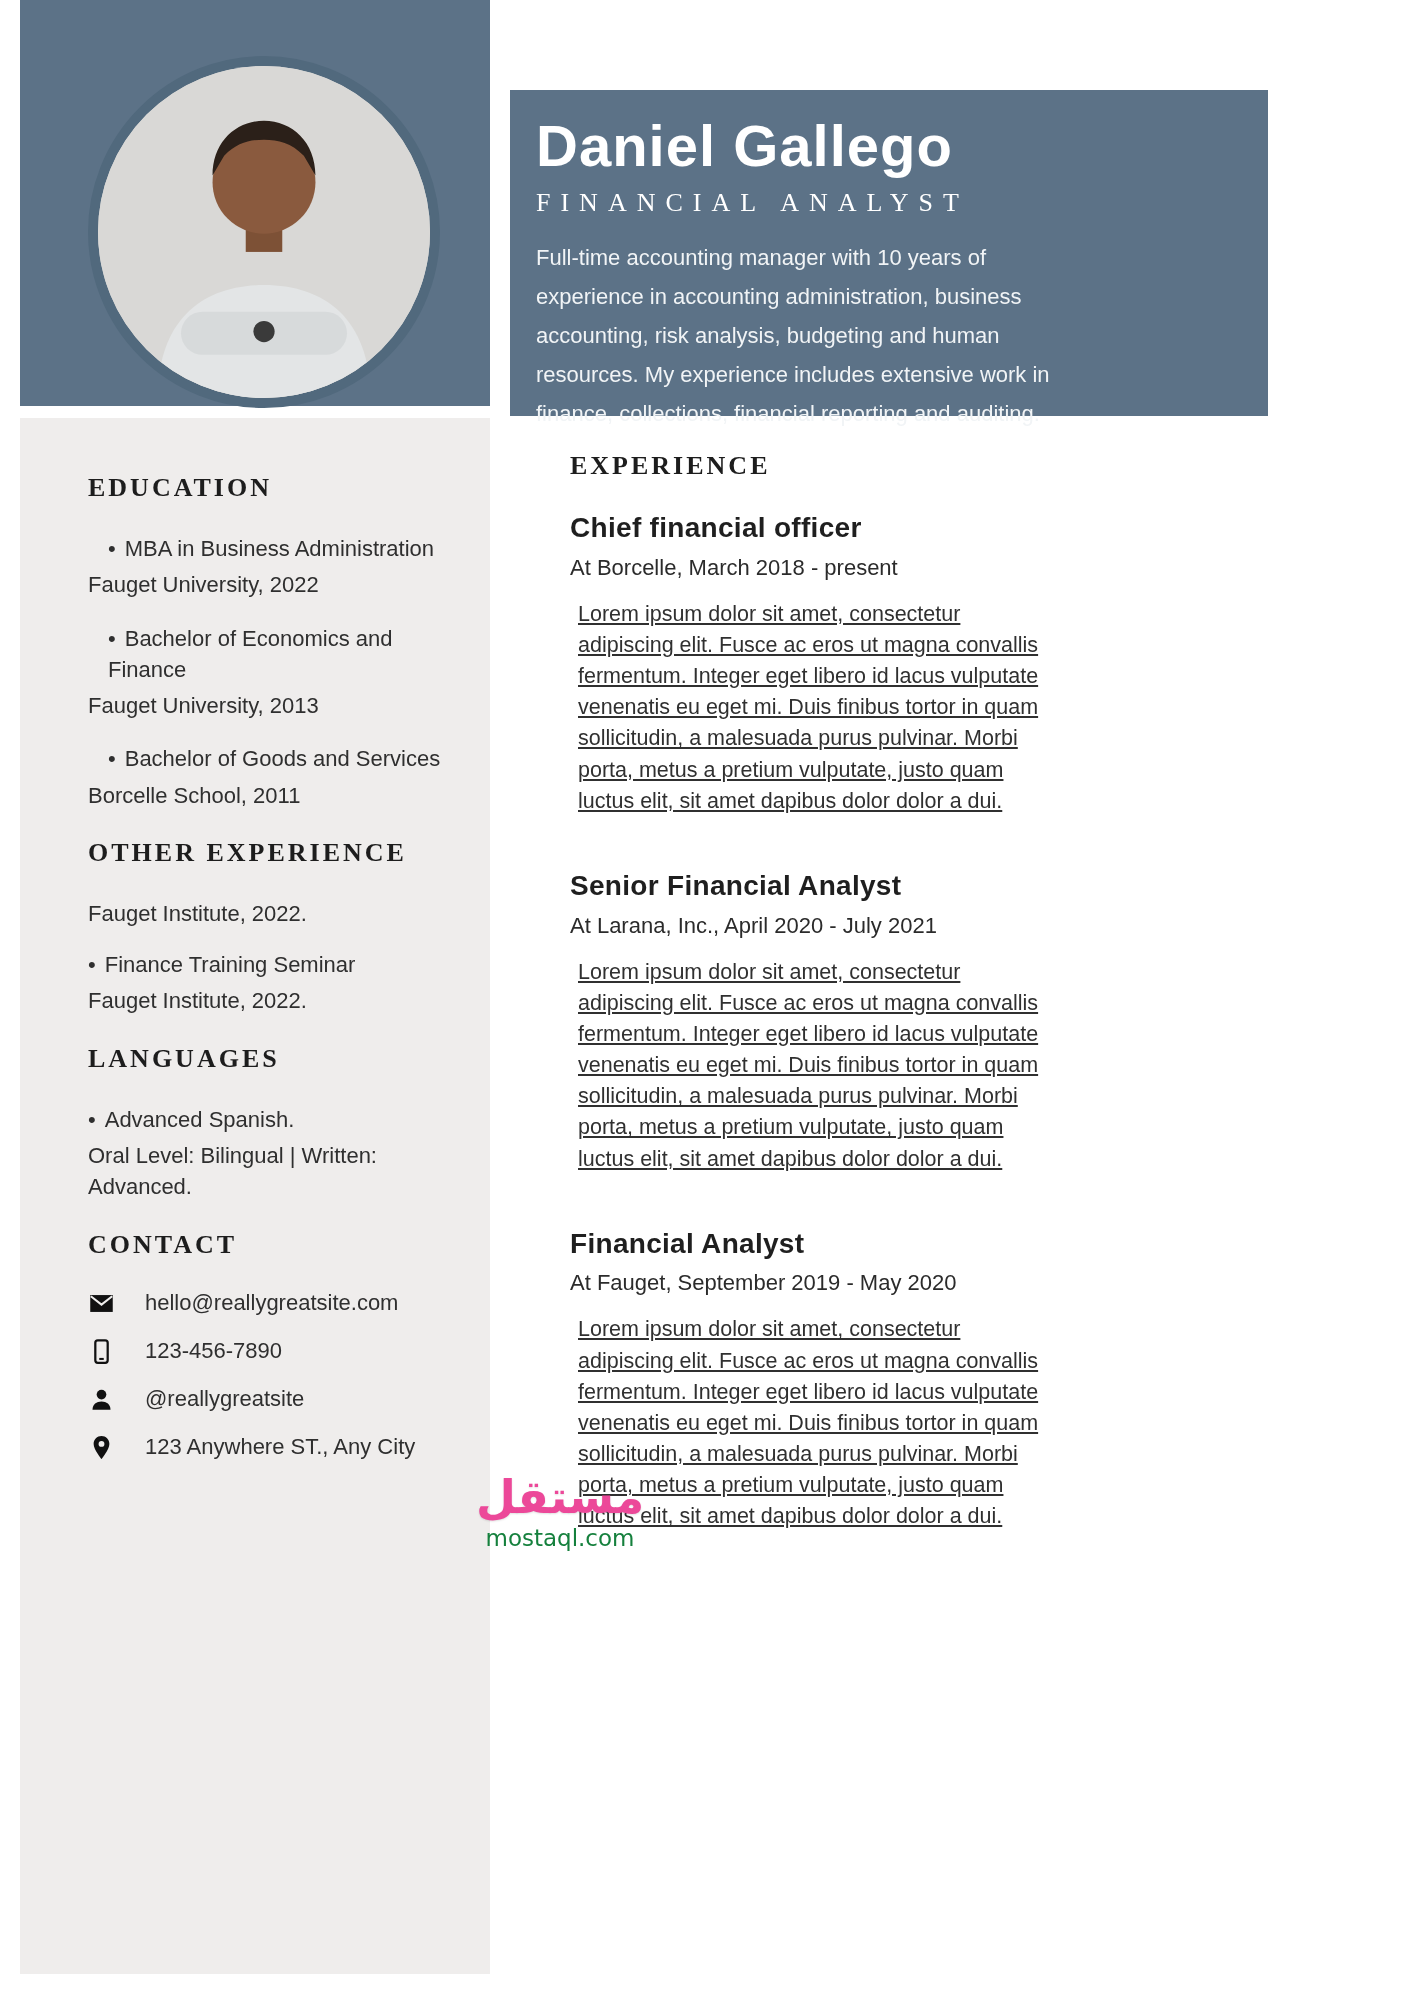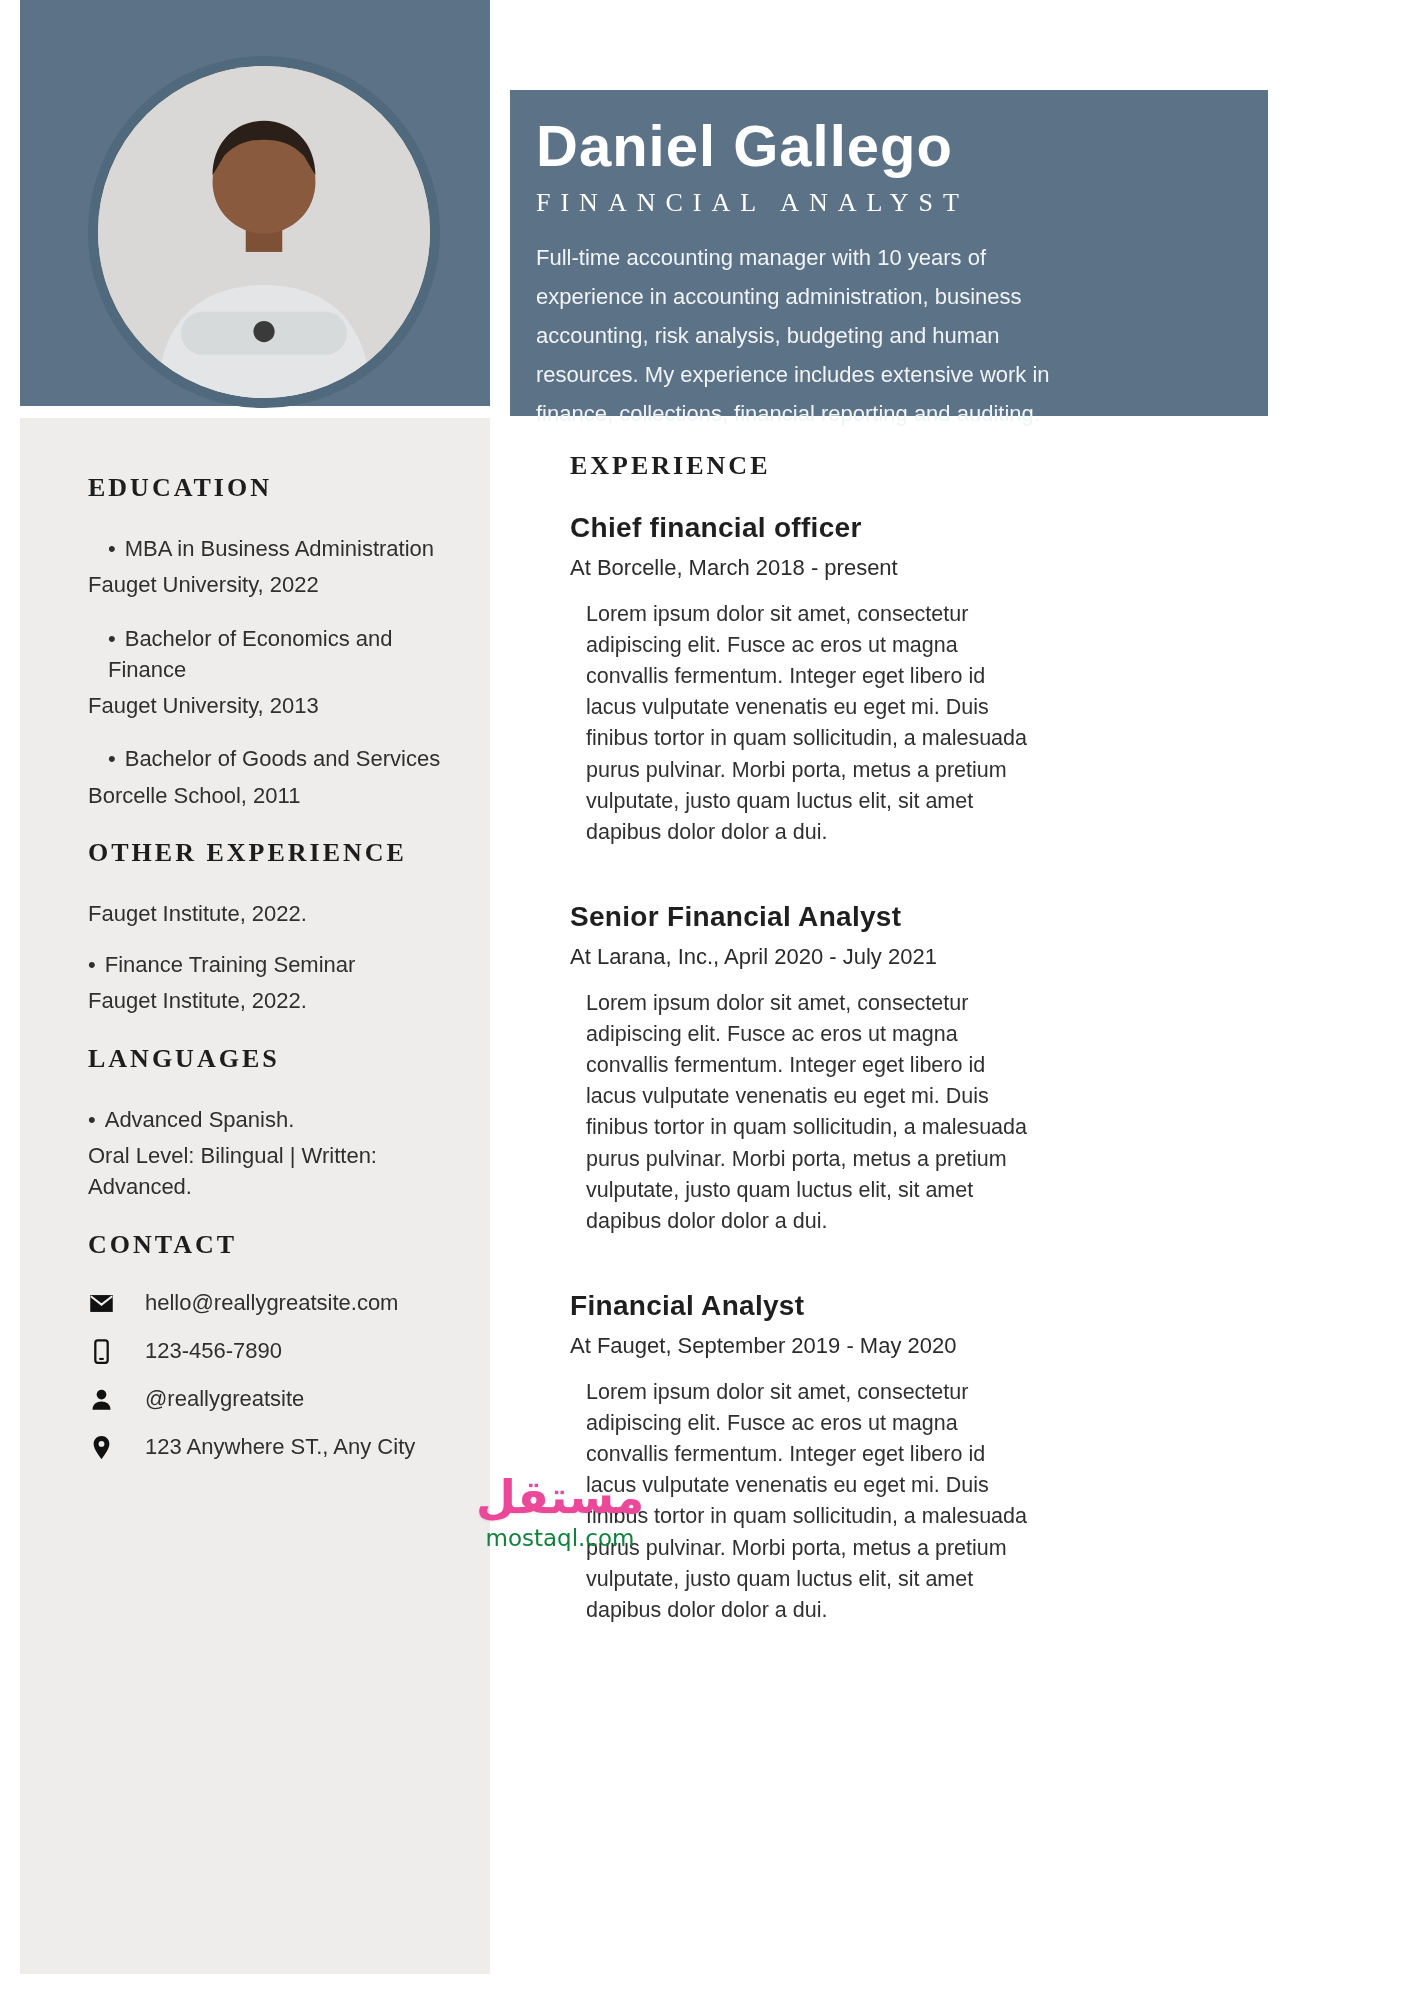--- a/index.html
+++ b/index.html
@@ -63,21 +63,21 @@
   
   .experience{
     position:absolute;left:570px;top:450px;width:478px;
   }
   .job{margin-bottom:52px;}
   .job-title{
     font-size:28px;font-weight:600;color:#1f1f1f;letter-spacing:.3px;
     margin:0 0 10px 0;line-height:1.2;
   }
   .job-meta{font-size:22px;color:#2b2b2b;margin:8px 0 18px 0;}
-  .job-body{font-size:21.5px;line-height:1.45;color:#303030;margin:16px;}
+  .job-body{font-size:21.5px;line-height:1.45;color:#303030;margin:8px;text-decoration:underline;}
 
   
   .watermark{
     position:absolute;left:560px;top:1472px;transform:translateX(-50%);
     text-align:center;font-family:"DejaVu Sans", sans-serif;pointer-events:none;
   }
   .watermark .ar{
     font-size:46px;font-weight:700;color:#ec4899;
     text-shadow:0 1px 2px rgba(0,0,0,.12);line-height:1.1;
   }

